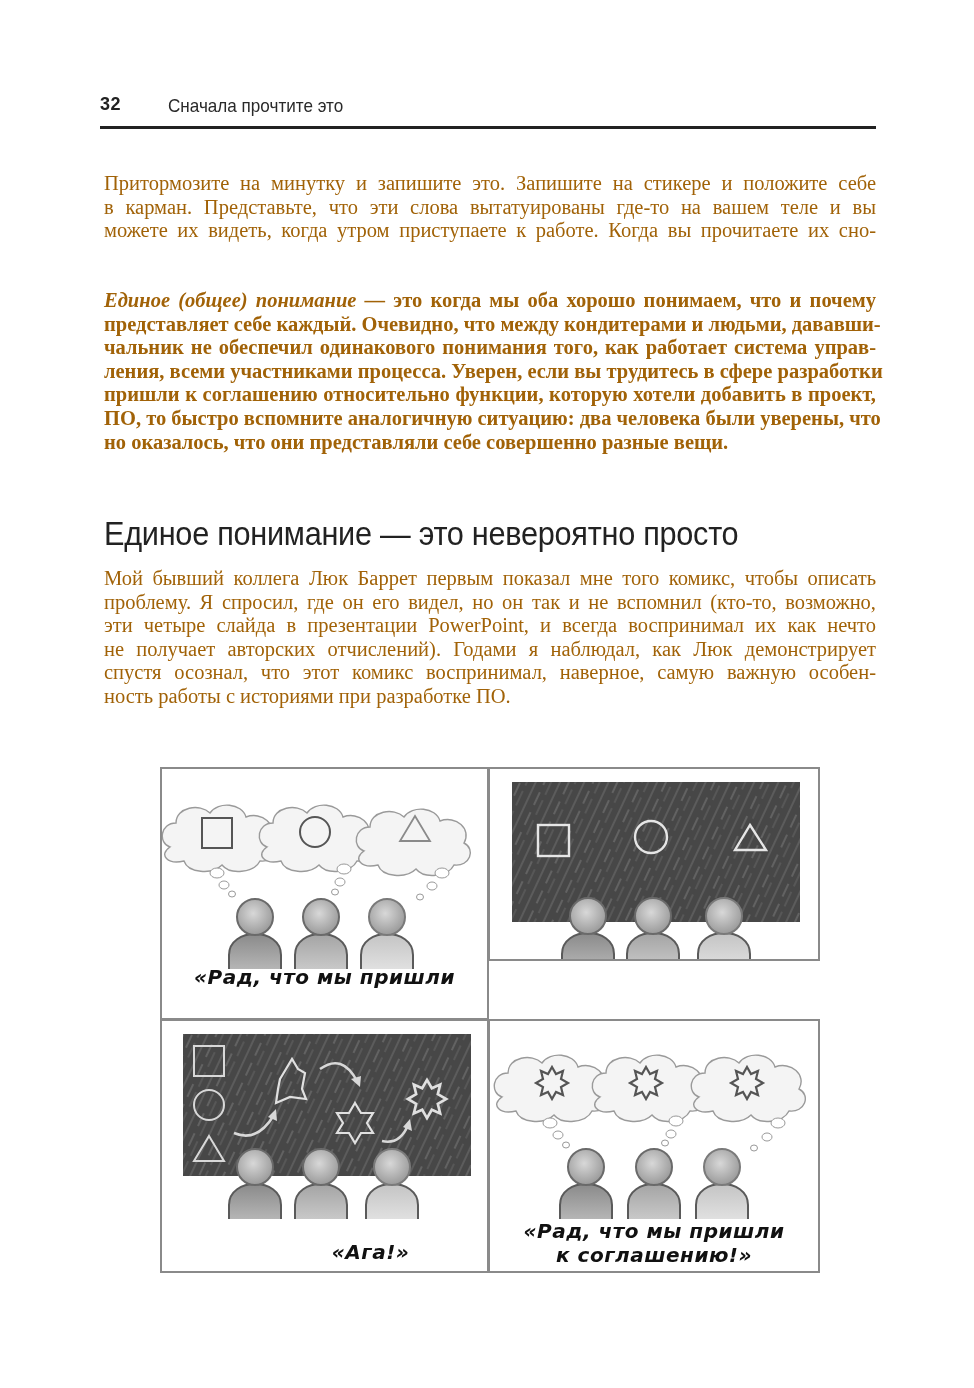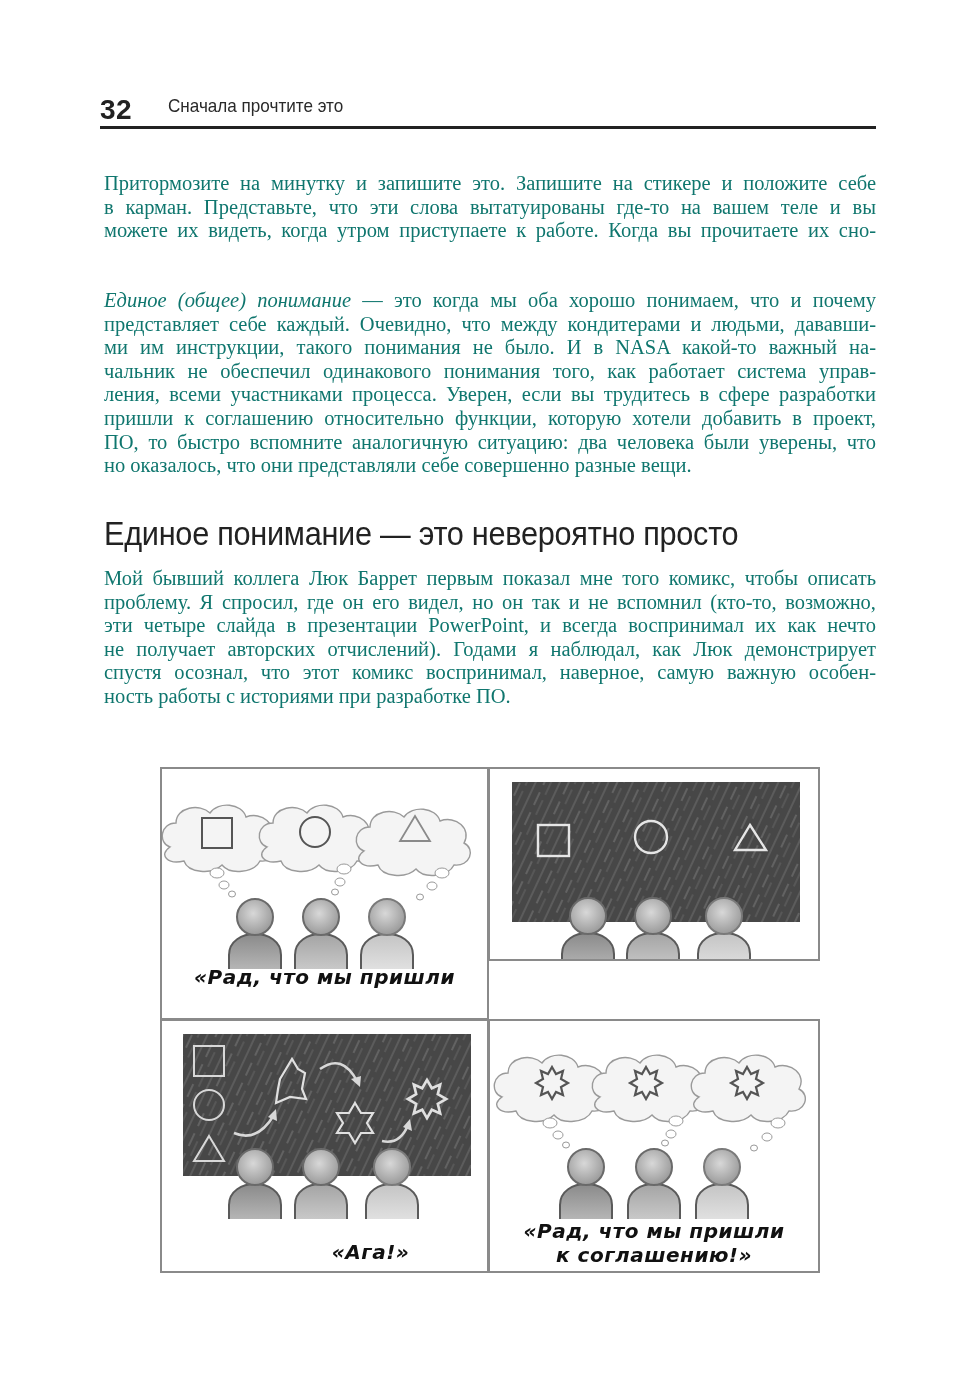--- a/index.html
+++ b/index.html
@@ -1,20 +1,20 @@
 <!DOCTYPE html>
 <html><head>
 <meta charset="utf-8">
 <style>
   html, body { margin:0; padding:0; background:#fff; }
   body { width:974px; height:1388px; position:relative; overflow:hidden; color:#1e1e1e; }
   .header { position:absolute; left:100px; top:92px; width:776px; height:34px; border-bottom:3px solid #222; }
-  .page-num { position:absolute; left:0; top:2px; font-family:"Liberation Sans", sans-serif; font-weight:bold; font-size:28px; letter-spacing:0.5px; color:#222; }
+  .page-num { position:absolute; left:0; top:2px; font-family:"Liberation Sans", sans-serif; font-weight:bold; font-size:18px; letter-spacing:0.5px; color:#222; }
   .running-title { position:absolute; left:68px; top:3px; font-family:"Liberation Sans", sans-serif; font-size:19px; color:#2a2a2a; transform:scaleX(0.9); transform-origin:left; }
-  .para { position:absolute; left:104px; width:772px; font-family:"Liberation Serif", serif; font-size:20.5px; line-height:23.6px; text-align:justify; color:#0f766e; }
+  .para { position:absolute; left:104px; width:772px; font-family:"Liberation Serif", serif; font-size:20.5px; line-height:23.6px; text-align:justify; color:#a16207; }
   .para .line { display:block; white-space:nowrap; text-align-last:justify; text-align:justify; }
   .para .line.last { text-align-last:left; }
   .para em { font-style:italic; }
   .section-title { position:absolute; left:104px; top:515px; font-family:"Liberation Sans", sans-serif; font-size:33px; color:#222; letter-spacing:-0.3px; transform:scaleX(0.93); transform-origin:left; white-space:nowrap; }
   .comic { position:absolute; left:160px; top:767px; width:660px; height:506px; }
   .panel { position:absolute; background:#fff; border:2px solid #8a8a8a; box-sizing:border-box; overflow:hidden; }
   .caption { position:absolute; left:0; width:100%; text-align:center; font-family:"DejaVu Sans", sans-serif; font-style:italic; font-weight:bold; font-size:20px; line-height:24px; color:#111; letter-spacing:0.5px; }
   svg { position:absolute; left:0; top:0; }
 </style>
 </head>
@@ -24,24 +24,23 @@
   <span class="page-num">32</span>
   <span class="running-title">Сначала прочтите это</span>
 </div>
 
 <div class="para" style="top:172px;">
   <span class="line">Притормозите на минутку и запишите это. Запишите на стикере и положите себе</span>
   <span class="line">в карман. Представьте, что эти слова вытатуированы где-то на вашем теле и вы</span>
   <span class="line">можете их видеть, когда утром приступаете к работе. Когда вы прочитаете их сно-</span>
 </div>
 
-<div class="para" style="top:289px;">
+<div class="para" style="top:289px;font-weight:bold;">
   <span class="line"><em>Единое (общее) понимание</em><span> — это когда мы оба хорошо понимаем, что и почему</span></span>
   <span class="line">представляет себе каждый. Очевидно, что между кондитерами и людьми, дававши-</span>
-  <span class="line">ми им инструкции, такого понимания не было. И в NASA какой-то важный на-</span>
   <span class="line">чальник не обеспечил одинакового понимания того, как работает система управ-</span>
   <span class="line">ления, всеми участниками процесса. Уверен, если вы трудитесь в сфере разработки</span>
   <span class="line">пришли к соглашению относительно функции, которую хотели добавить в проект,</span>
   <span class="line">ПО, то быстро вспомните аналогичную ситуацию: два человека были уверены, что</span>
   <span class="line last">но оказалось, что они представляли себе совершенно разные вещи.</span>
 </div>
 
 <div class="section-title">Единое понимание — это невероятно просто</div>
 
 <div class="para" style="top:567px;">

